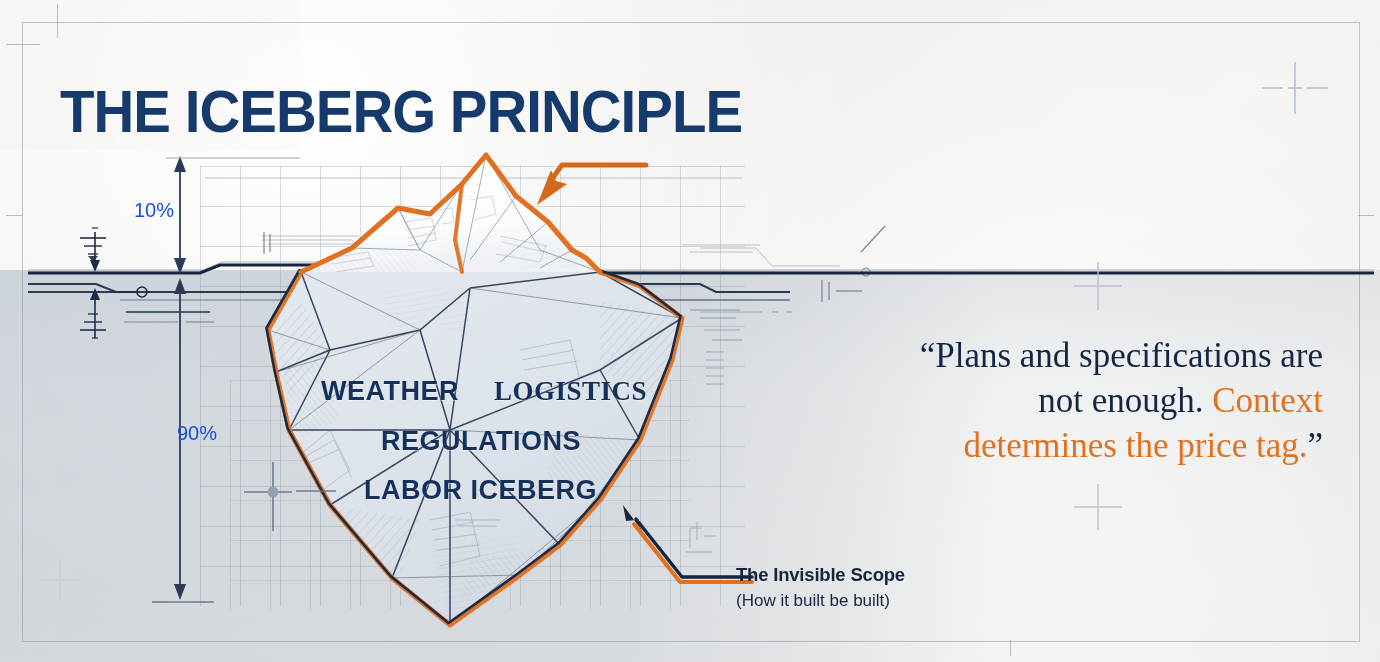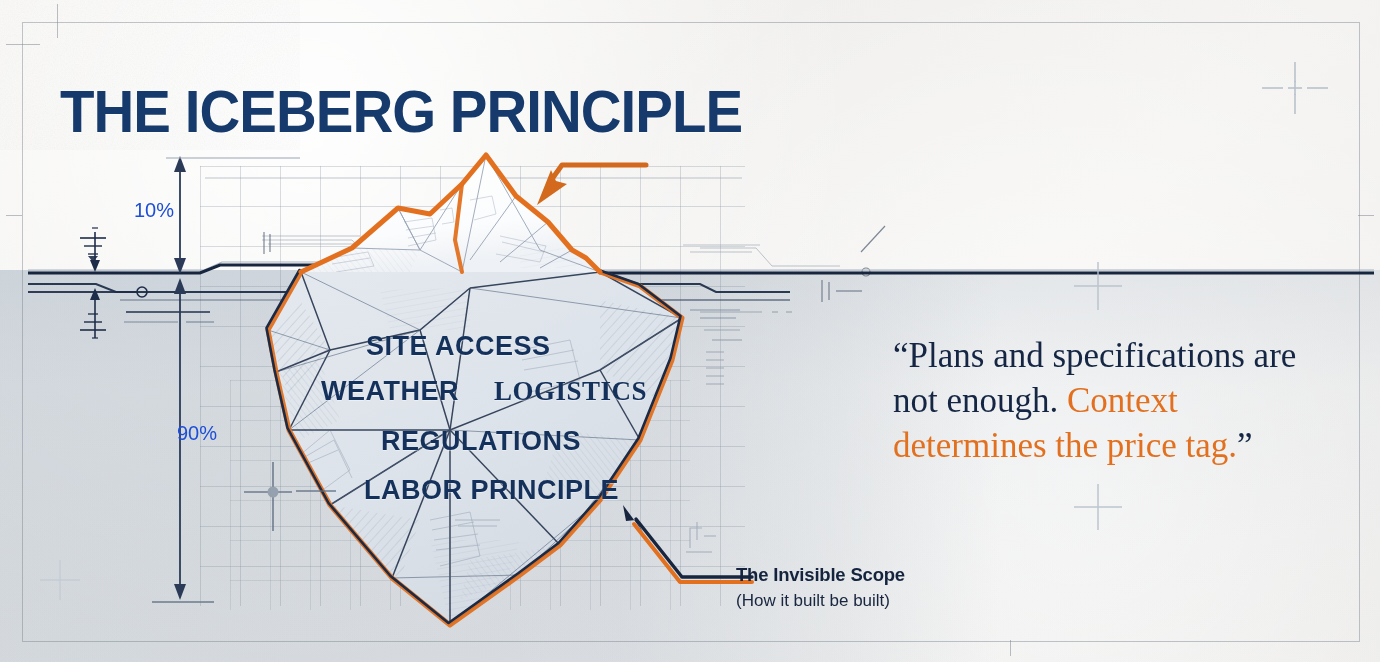--- a/index.html
+++ b/index.html
@@ -50,21 +50,21 @@
     text-shadow:0 1px 0 rgba(255,255,255,.6);}
 
   .callout{position:absolute;}
   .callout .ttl{font-size:18.5px;font-weight:700;color:#14243f;letter-spacing:-.2px;
      font-family:"Liberation Sans",sans-serif;white-space:nowrap;}
   .callout .sub{font-size:17px;font-weight:400;color:#18263f;margin-top:5px;
      font-family:"Liberation Sans",sans-serif;white-space:nowrap;}
 
   .quote{position:absolute;left:893px;top:333px;width:430px;
     font-family:"Liberation Serif",serif;font-size:35px;line-height:45px;
-    color:#152644;text-align:left;}
+    color:#152644;text-align:right;}
   .quote .accent{color:#e2701f;}
 
   .pct{position:absolute;font-size:20px;color:#1d4ed8;font-weight:400;
     font-family:"Liberation Sans",sans-serif;}
 
   .berg-label{position:absolute;font-family:"Liberation Sans",sans-serif;
     font-weight:700;color:#14315c;font-size:27px;letter-spacing:.5px;white-space:nowrap;
     text-shadow:0 1px 1px rgba(255,255,255,.45);}
 </style>
 </head>
@@ -364,23 +364,22 @@
 
   <div class="pct" style="left:134px;top:199px;">10%</div>
   <div class="pct" style="left:140px;top:422px;margin-left:37px;">90%</div>
 
 
   <div class="callout" style="left:736px;top:564px;">
     <div class="ttl">The Invisible Scope</div>
     <div class="sub">(How it built be built)</div>
   </div>
 
-  <div class="berg-label" style="left:366px;top:331px;">SITE ACCESS</div>
   <div class="berg-label" style="left:321px;top:376px;">WEATHER</div>
   <div class="berg-label" style="left:494px;top:376px;font-family:Liberation Serif, serif;">LOGISTICS</div>
   <div class="berg-label" style="left:381px;top:426px;">REGULATIONS</div>
-  <div class="berg-label" style="left:364px;top:475px;">LABOR PRINCIPLE</div>
+  <div class="berg-label" style="left:364px;top:475px;">LABOR ICEBERG</div>
 
   <div class="quote">
     <span>“</span><span>Plans and specifications are not enough. </span><span class="accent">Context determines the price tag.</span><span>”</span>
   </div>
 
 </div>
 
 </body></html>

